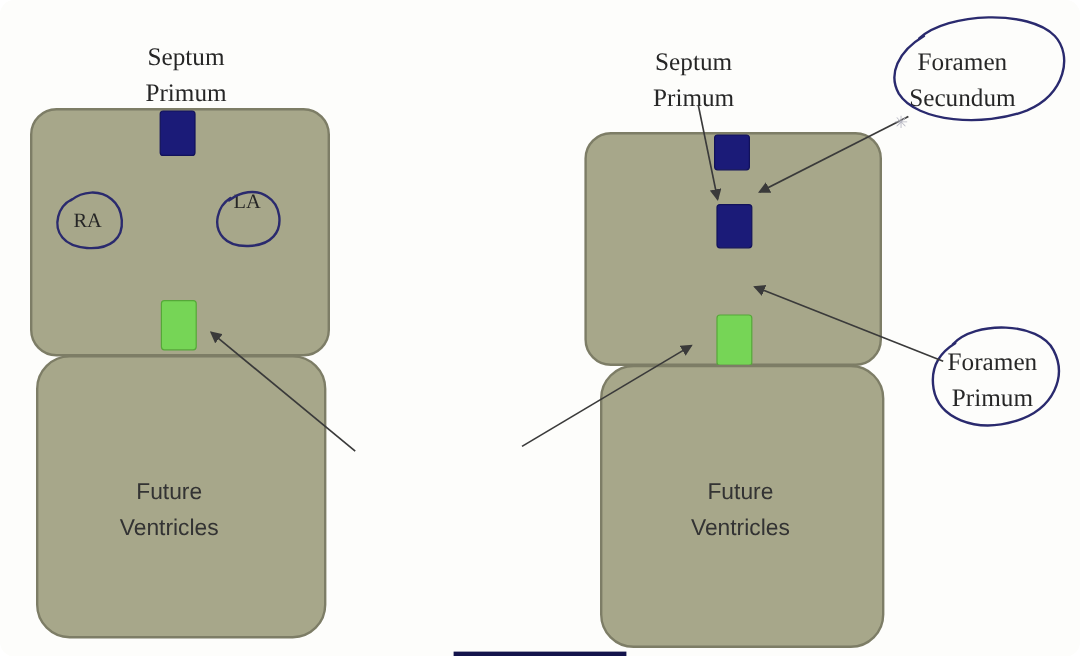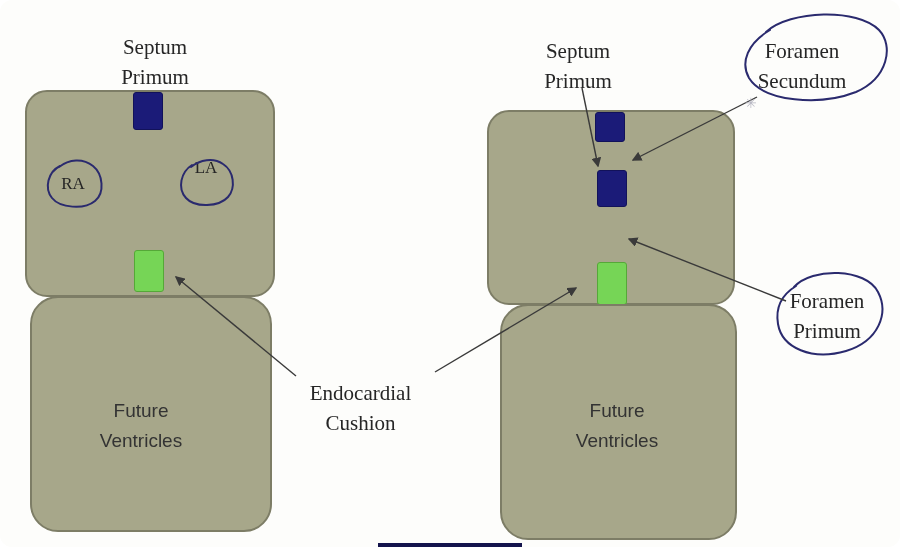--- a/index.html
+++ b/index.html
@@ -56,22 +56,20 @@
 
   <div class="label serif small" style="left:189px; top:158px; width:34px;">LA</div>
 
   <div class="rect green" style="left:134px; top:250px; width:30px; height:42px;"></div>
 
   <div class="shape vent" style="left:30px; top:296px; width:242px; height:236px;"></div>
 
   <div class="label sans vlabel" style="left:81px; top:396px; width:120px;">Future
 Ventricles</div>
 
-  <div class="label serif title" style="left:288px; top:378px; width:145px;">Endocardial
-Cushion</div>
 
   <div class="label serif title" style="left:518px; top:36px; width:120px;">Septum
 Primum</div>
 
   <div class="label serif title" style="left:741px; top:36px; width:122px;">Foramen
 Secundum</div>
 
   <div class="shape atria" style="left:487px; top:110px; width:248px; height:195px;"></div>
 
   <div class="rect blue" style="left:595px; top:112px; width:30px; height:30px;"></div>

